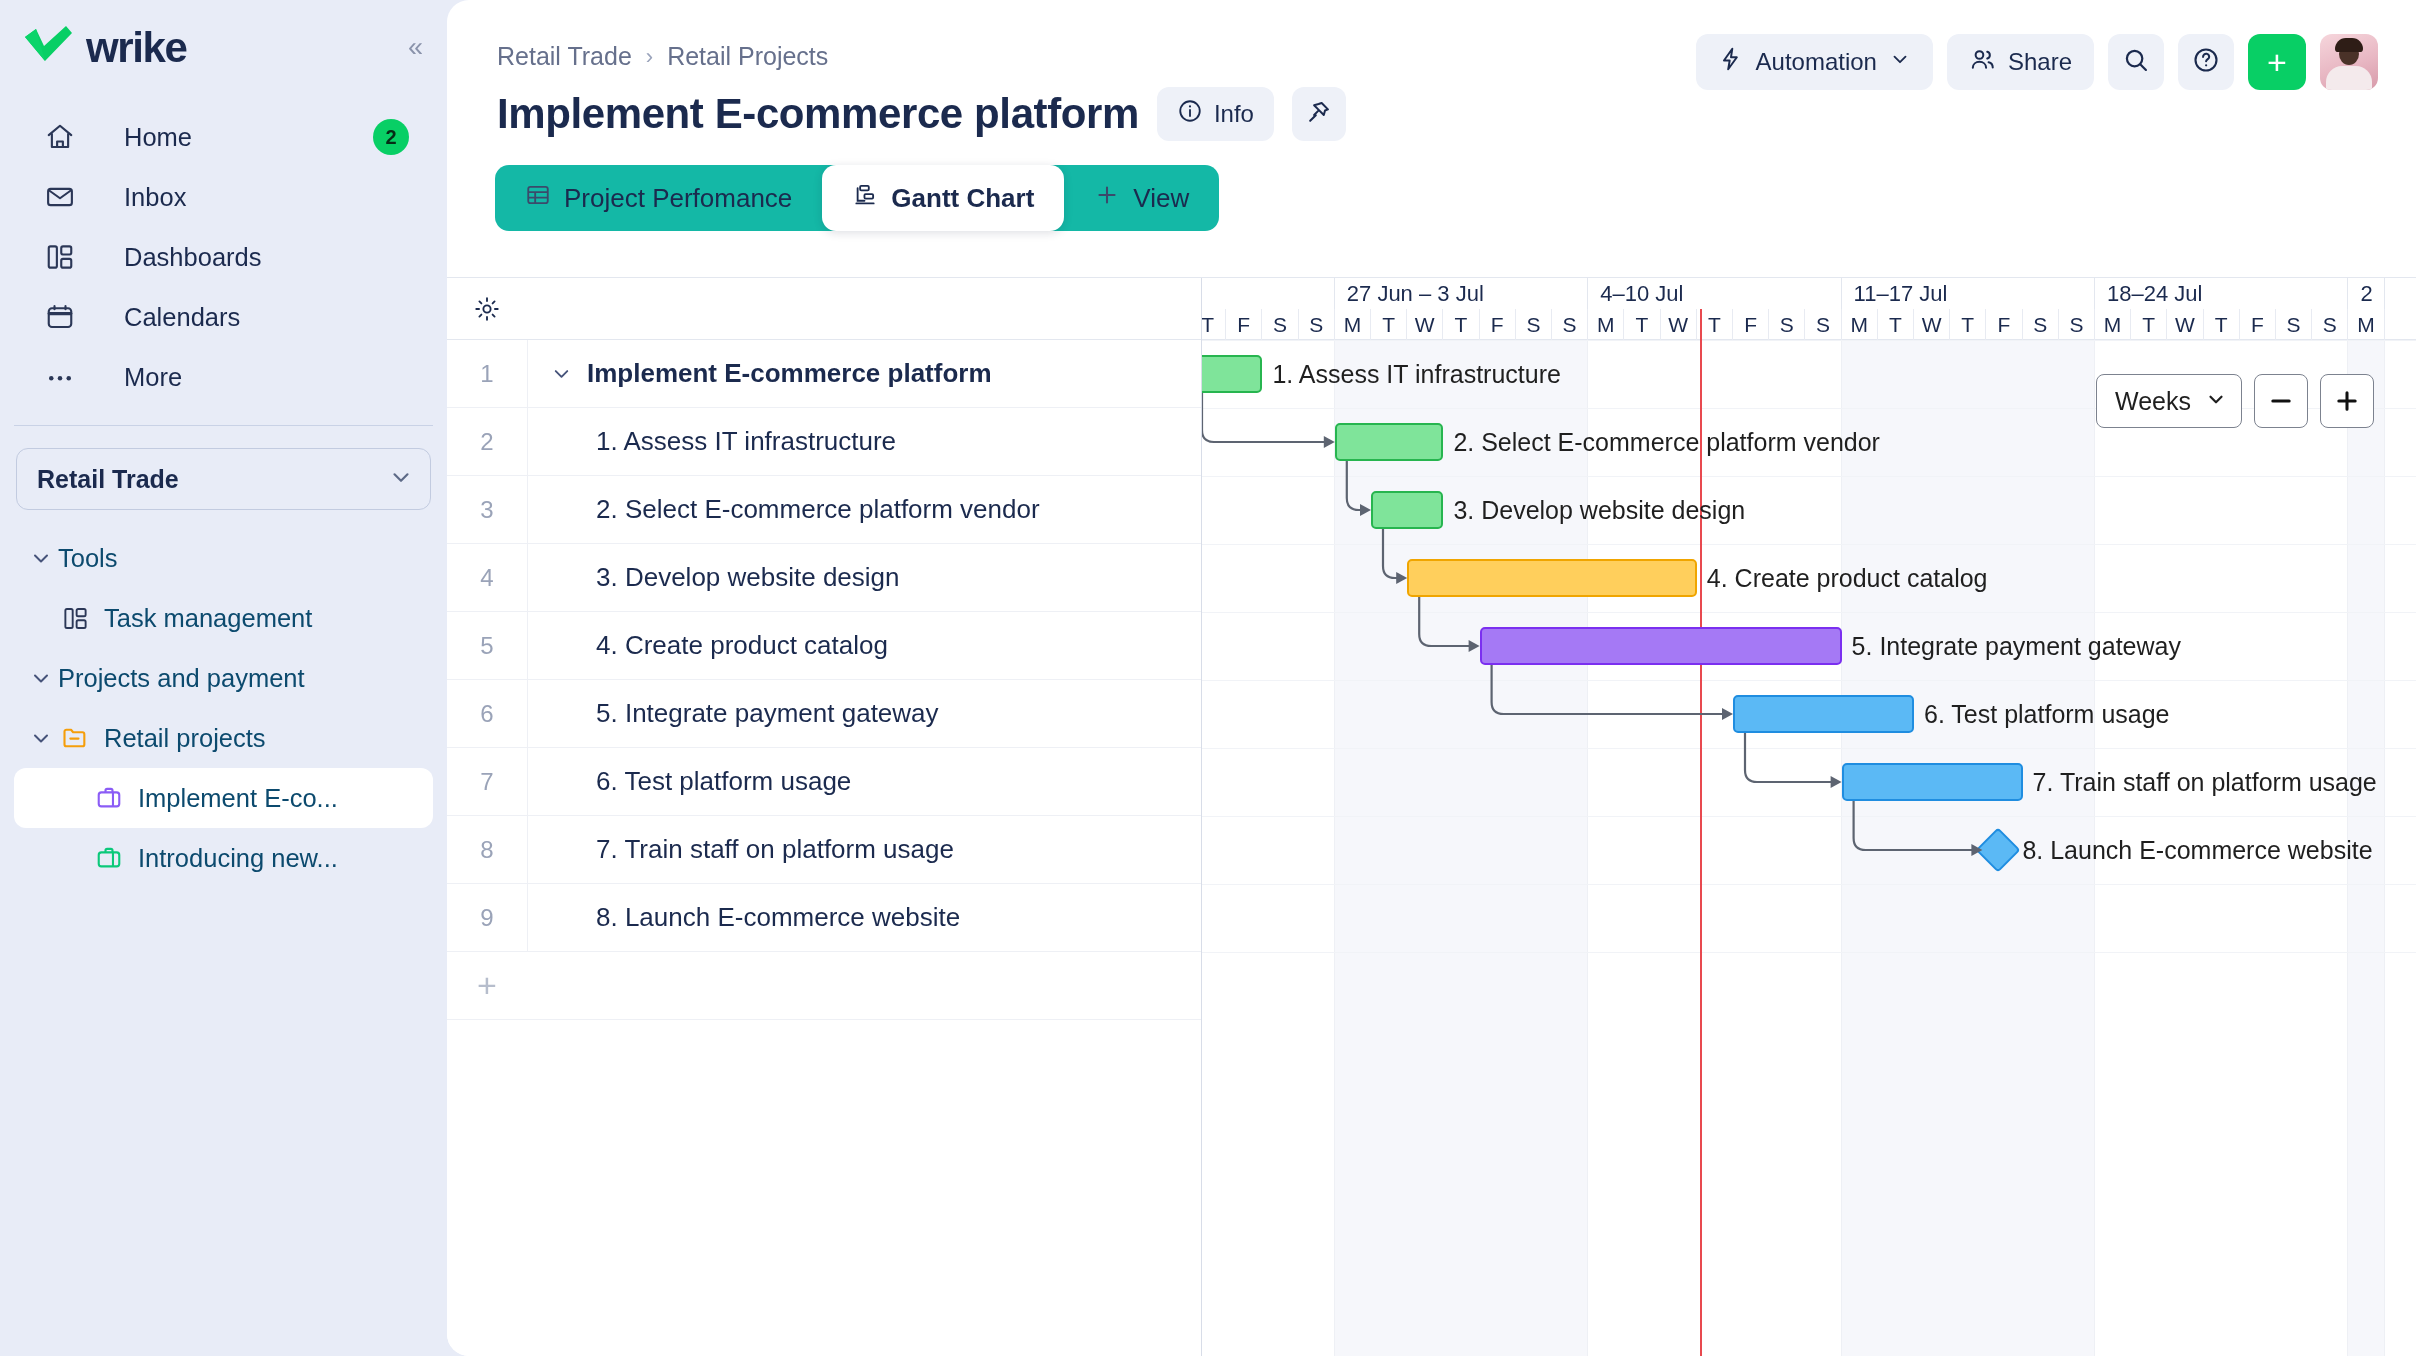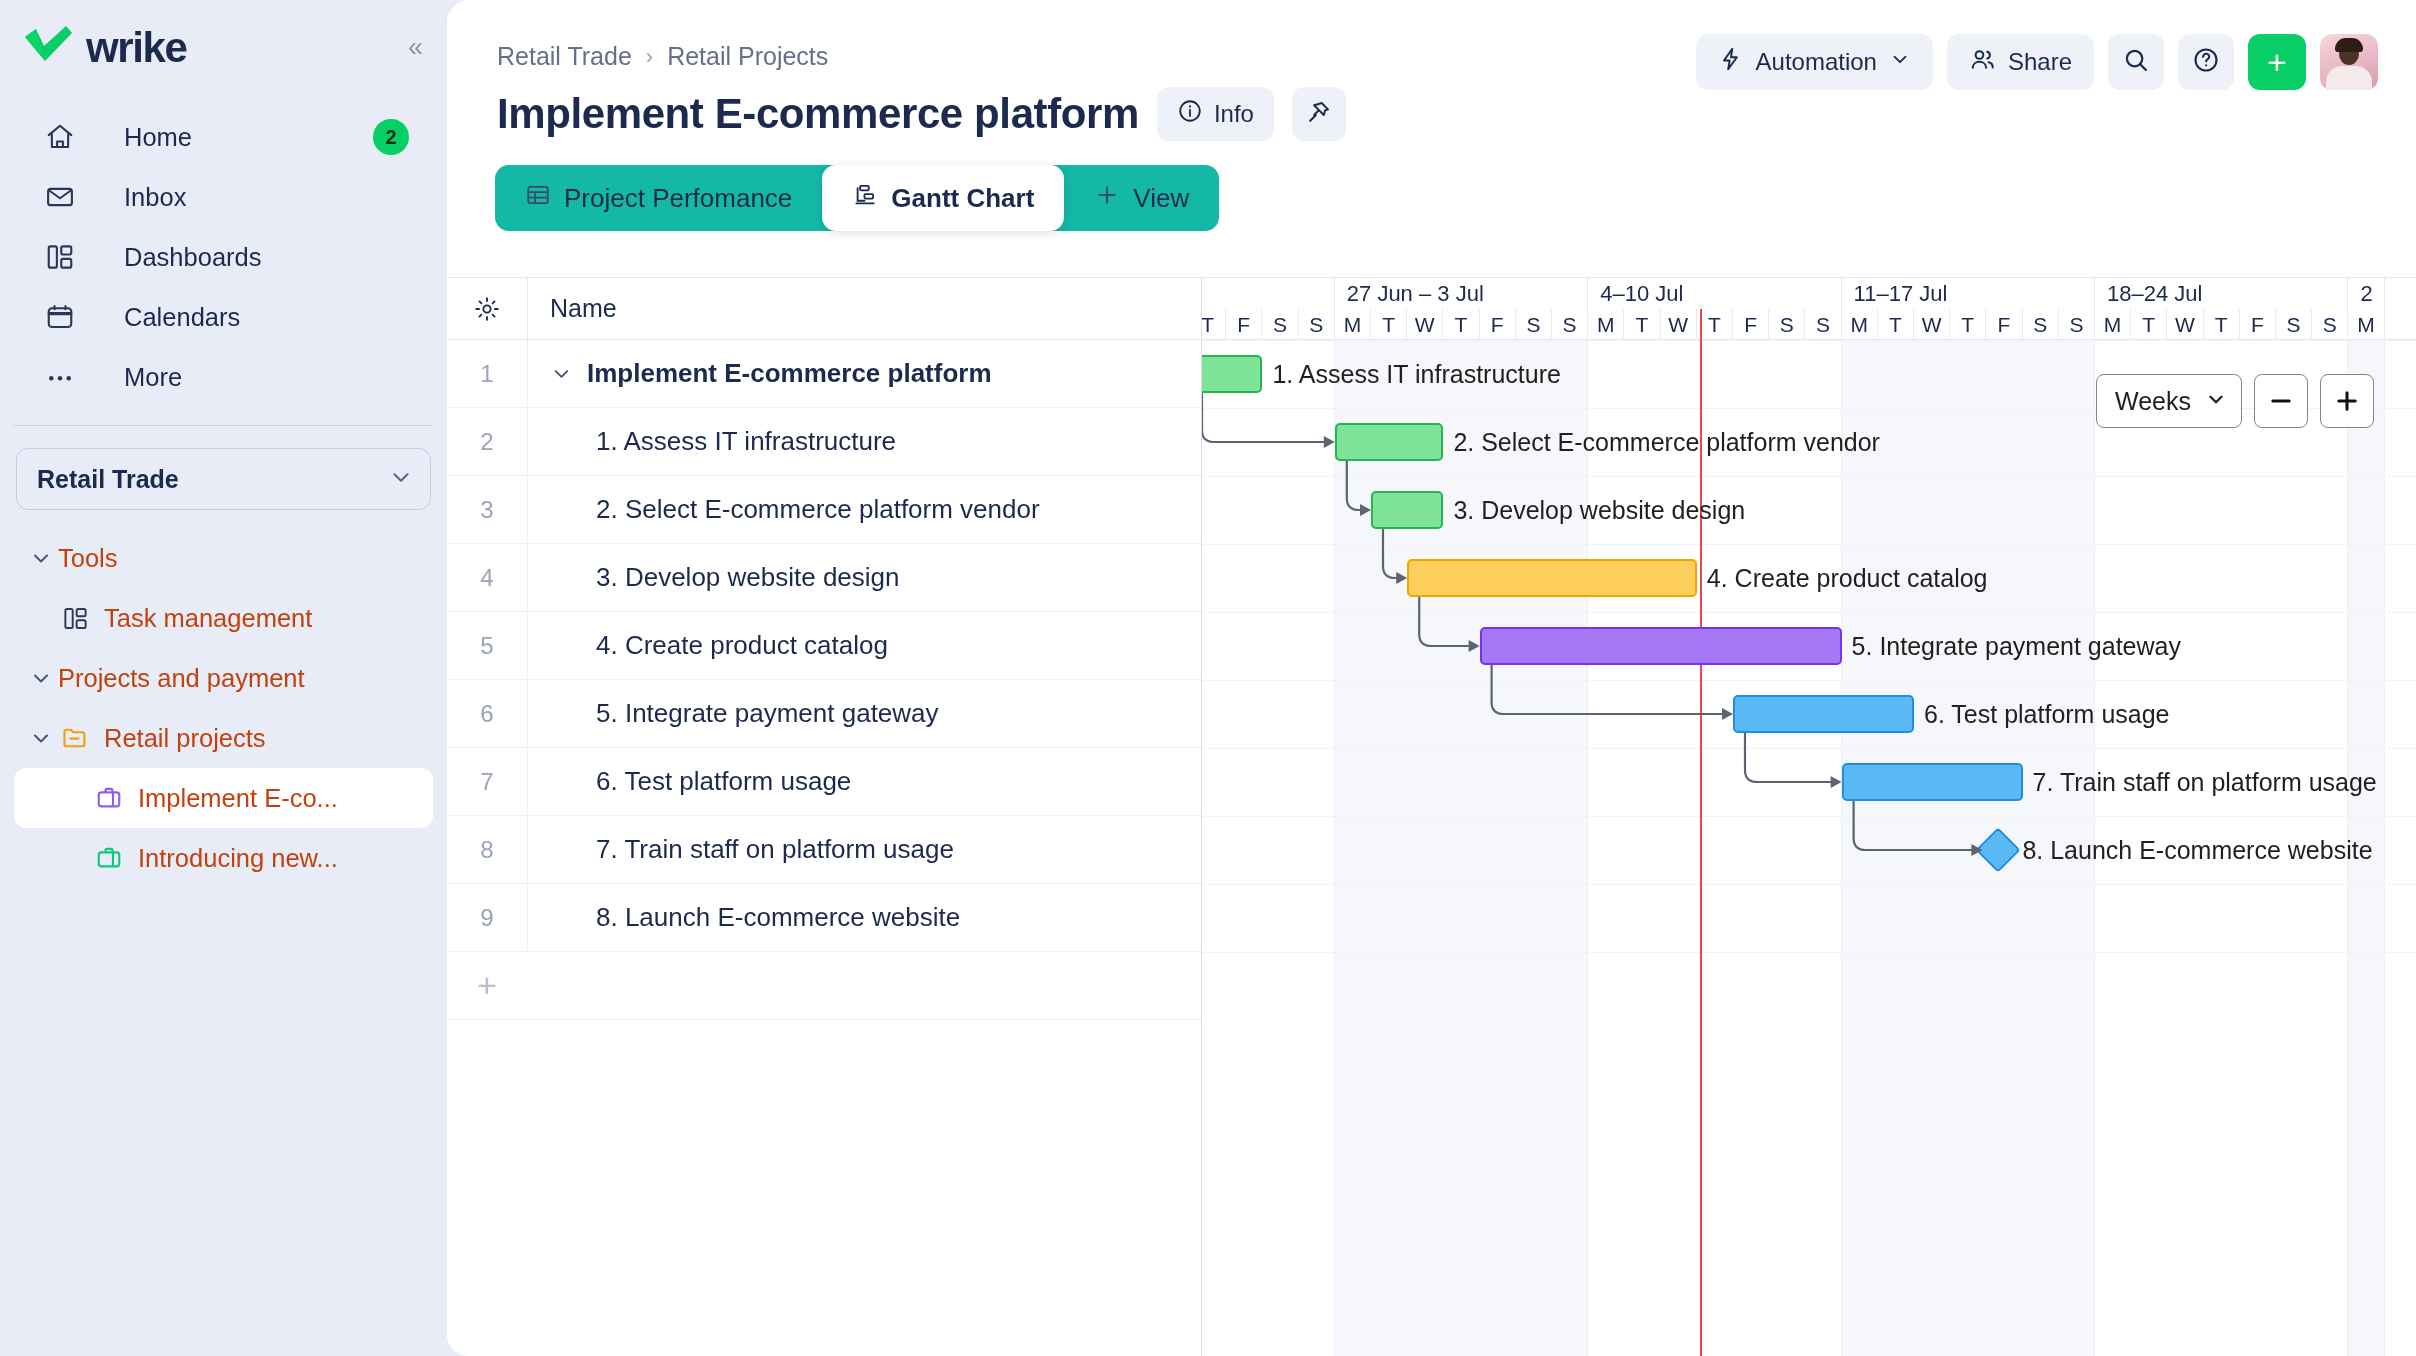--- a/index.html
+++ b/index.html
@@ -75,21 +75,21 @@
   .space-select .lbl { font-size: 25px; font-weight: 700; color:#1b2a4e; }
   .space-select .chev { margin-left: auto; color:#5d6a87; }
 
   .tree { margin-top: 18px; }
   .tree-row {
     display: flex; align-items: center;
     height: 60px;
     margin: 0 14px;
     padding-left: 10px;
     border-radius: 12px;
-    font-size: 25.5px; color:#c2410c;
+    font-size: 25.5px; color:#0c4a6e;
     cursor: pointer;
   }
   .tree-row.selected { background: #ffffff; }
   .twisty { width: 34px; flex: 0 0 34px; display:flex; align-items:center; justify-content:center; color:#46537a; }
   .tree-ico { width: 34px; flex:0 0 34px; display:flex; align-items:center; justify-content:center; margin-right: 12px; }
   .indent-1 { padding-left: 44px; }
   .indent-2 { padding-left: 78px; }
 
   
   .main {
@@ -553,21 +553,20 @@
     <div class="gantt-wrap">
 
       <div class="grid-panel">
         <div class="grid-head">
           <div class="gear">
             <svg width="28" height="28" viewBox="0 0 24 24" fill="none" stroke="#1b2a4e" stroke-width="1.6">
                 <circle cx="12" cy="12" r="3.1"></circle>
                 <path d="M12 2.8v2.4M12 18.8v2.4M21.2 12h-2.4M5.2 12H2.8M18.5 5.5l-1.7 1.7M7.2 16.8l-1.7 1.7M18.5 18.5l-1.7-1.7M7.2 7.2 5.5 5.5" stroke-linecap="round"></path>
               </svg>
           </div>
-          <div class="name-col">Name</div>
         </div>
 
         <div class="grid-row root">
           <div class="num">1</div>
           <div class="cell">
             <span class="caret">
               <svg width="23" height="23" viewBox="0 0 24 24" fill="none" stroke="#46537a" stroke-width="2" stroke-linecap="round" stroke-linejoin="round">
                   <path d="M6 9.5l6 6 6-6"></path>
                 </svg>
             </span>

